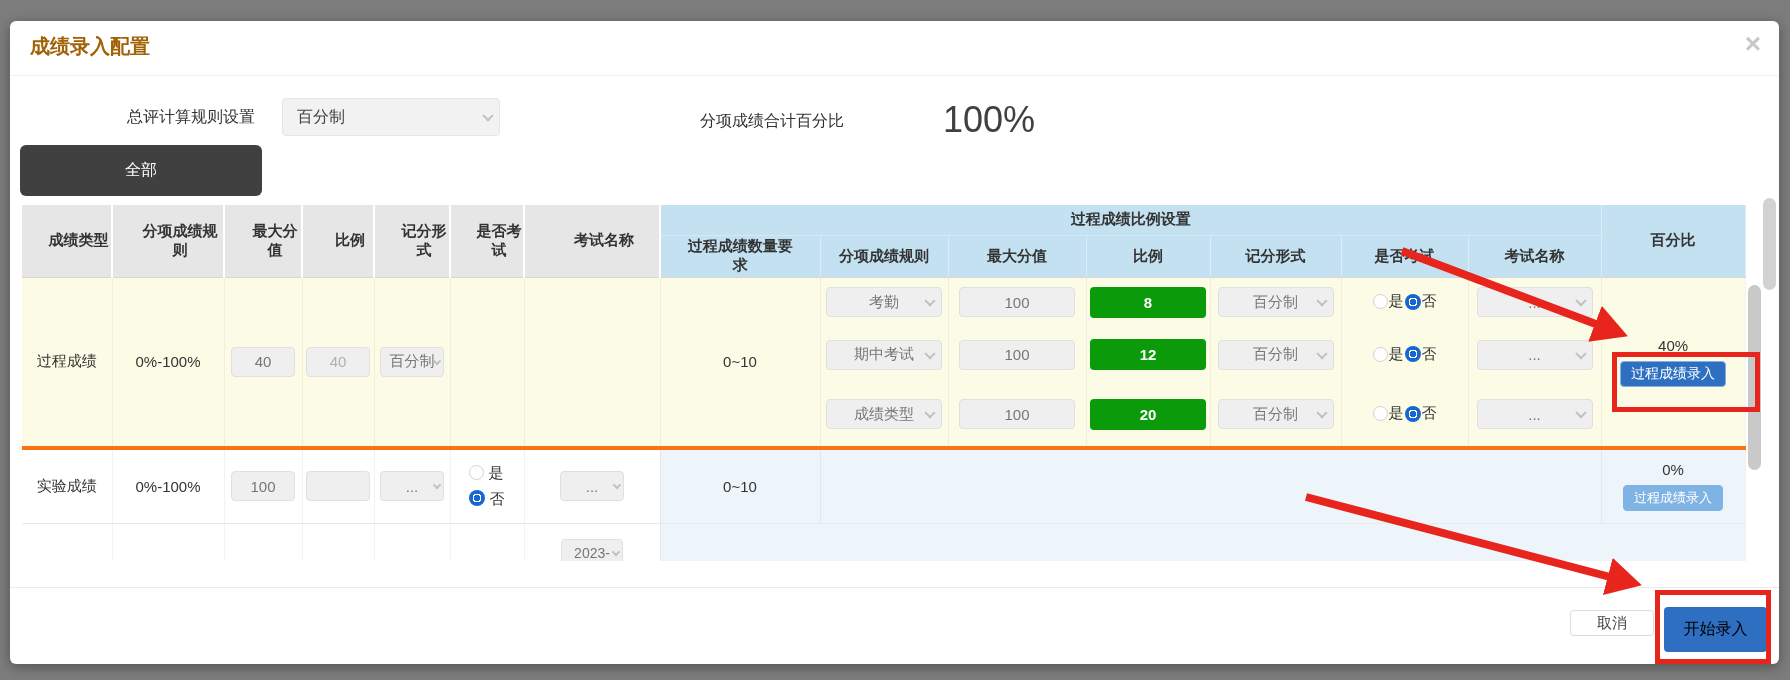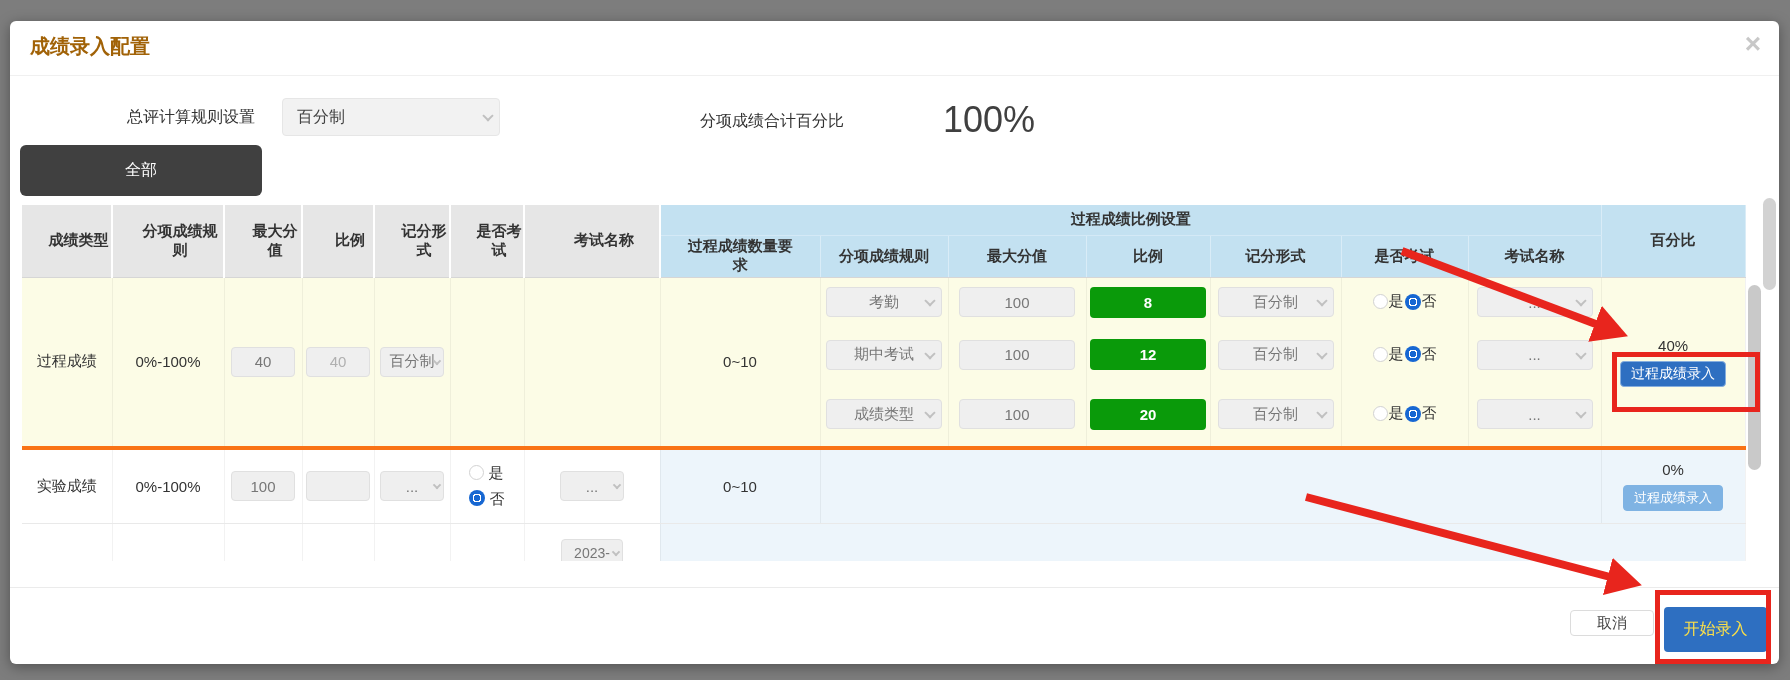--- a/index.html
+++ b/index.html
@@ -72,21 +72,21 @@
   .pct-block { display:flex; flex-direction:column; align-items:center; gap:7px; }
   .pct-text { font-size:15px; color:#333; }
   .entry-btn { background:#2e6fc1; border:1px solid #86aede; color:#fff; font-size:14px;
     border-radius:4px; padding:3px 10px; cursor:pointer; font-family:inherit; }
   .entry-btn.light { background:#7fb3e3; border-color:#7fb3e3; font-size:13px; }
 
   .footer-divider { position:absolute; left:0; top:566px; width:100%; height:1px; background:#ebebeb; }
   .cancel-btn { position:absolute; left:1560px; top:589px; width:84px; height:26px; background:#fff;
     border:1px solid #dcdcdc; border-radius:4px; font-size:15px; color:#444; cursor:pointer; font-family:inherit; }
   .start-btn { position:absolute; left:1654px; top:586px; width:103px; height:45px; background:#2e6fc1;
-    border:none; border-radius:4px; font-size:16px; color:#fde047; cursor:pointer; font-family:inherit; }
+    border:none; border-radius:4px; font-size:16px; color:#000000; cursor:pointer; font-family:inherit; }
 
   .scroll-thumb { position:absolute; border-radius:7px; }
   .tbl-thumb { left:1738px; top:264px; width:13px; height:185px; background:#c9c9c9; }
   .dlg-thumb { left:1753px; top:177px; width:13px; height:92px; background:#d2d2d2; }
 
   
   .anno { position:absolute; left:0; top:0; pointer-events:none; z-index:50; }
   .red-box { position:absolute; border:5px solid #e8251d; pointer-events:none; z-index:50; }
   .red-box1 { left:1612px; top:352px; width:148px; height:60px; }
   .red-box2 { left:1655px; top:590px; width:116px; height:74px; }

